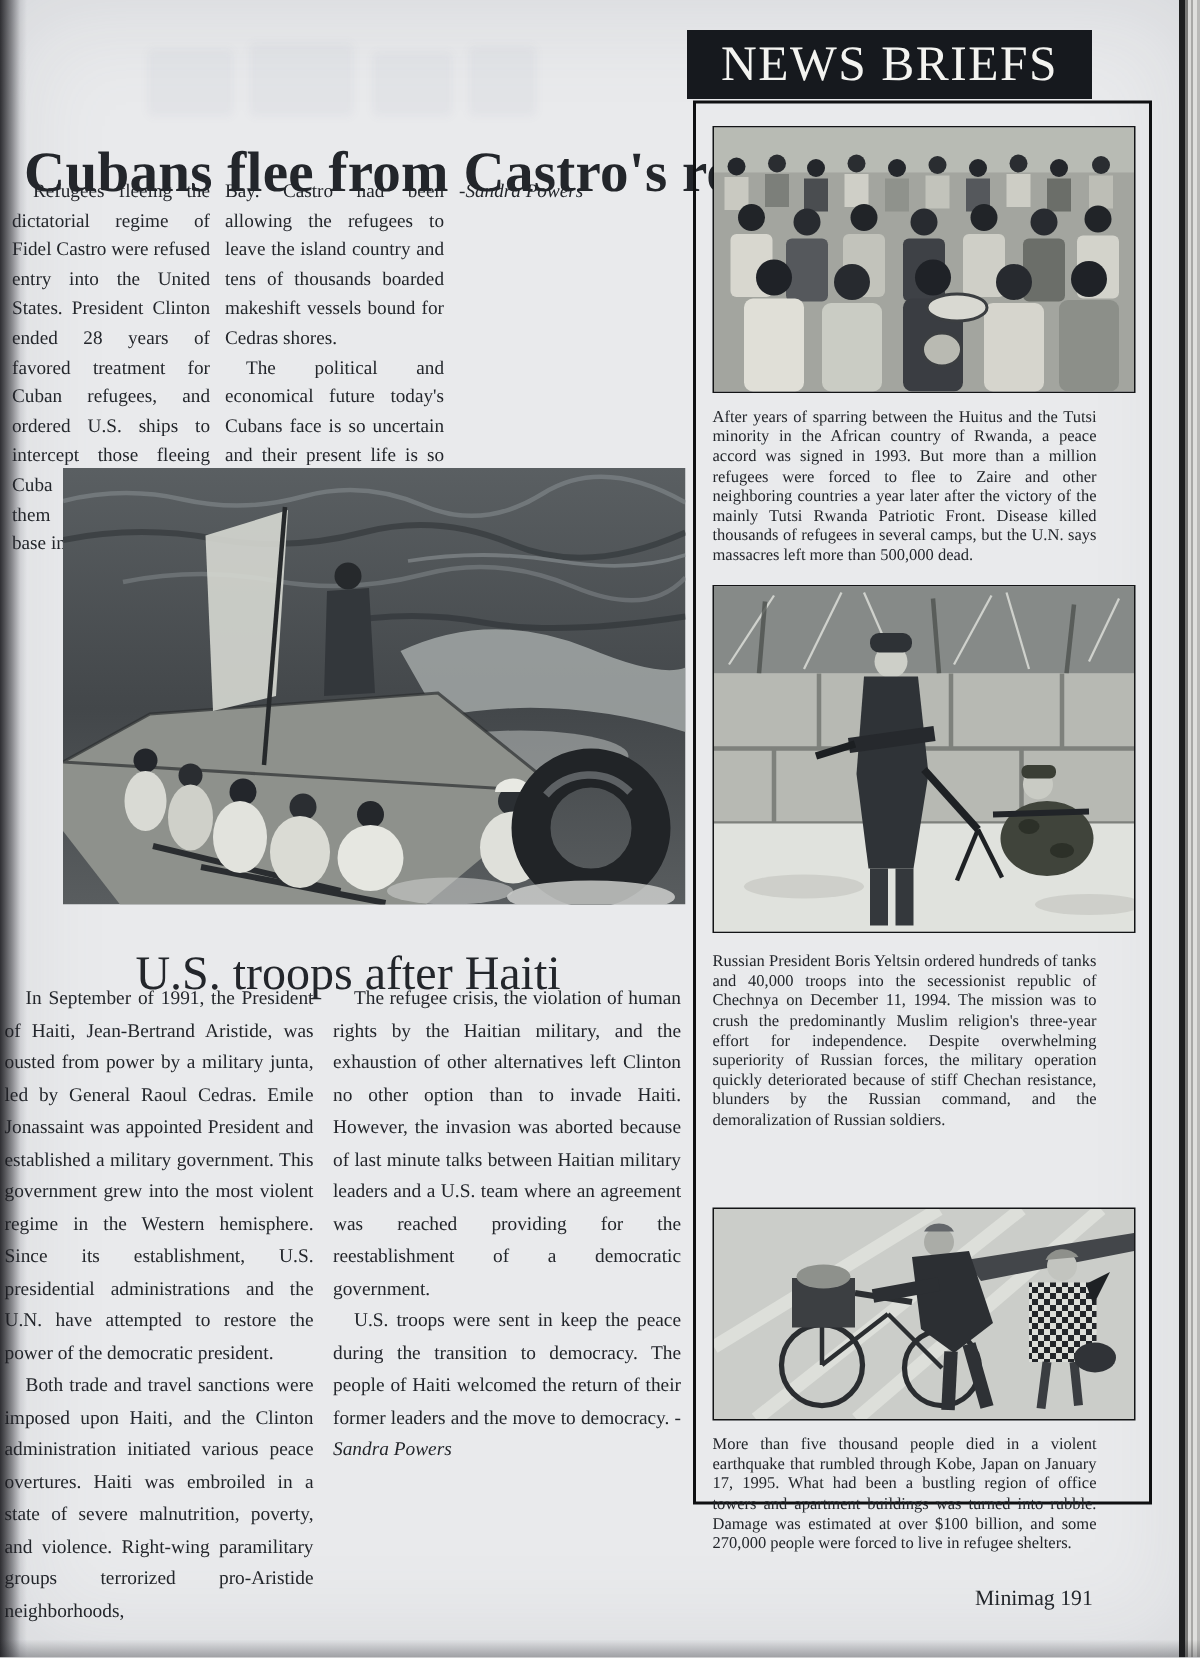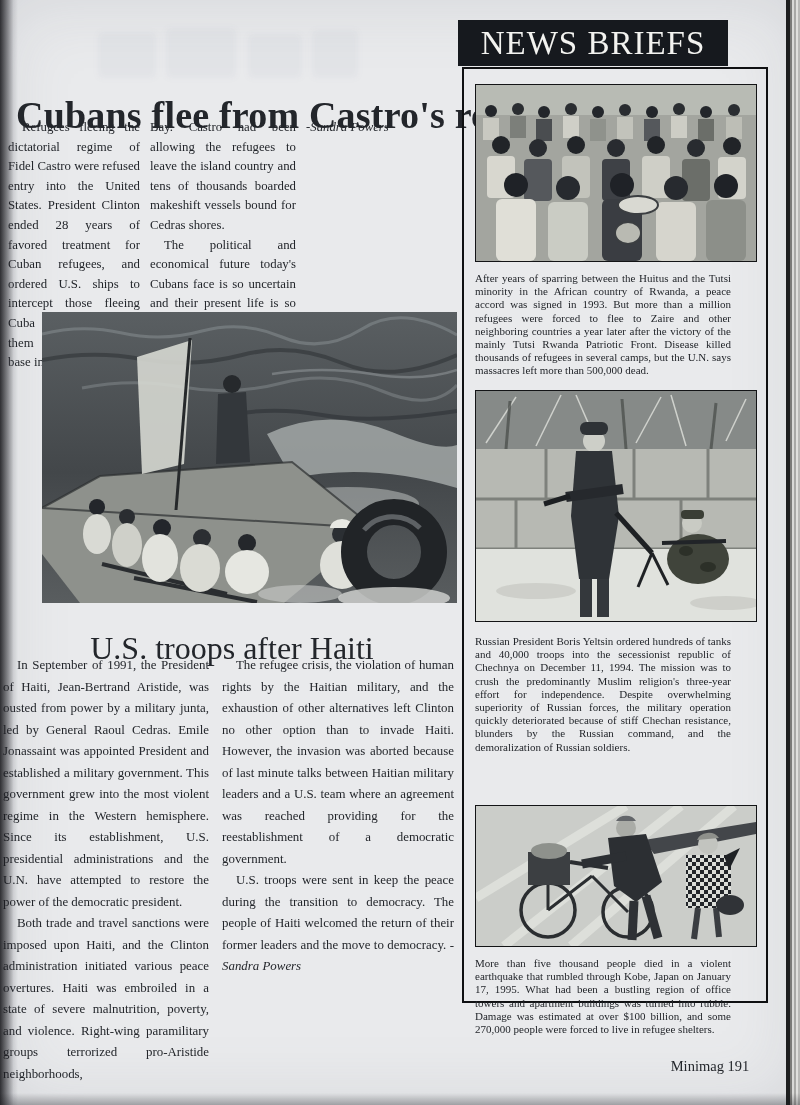--- a/index.html
+++ b/index.html
@@ -43,21 +43,21 @@
   
   .banner{position:absolute;left:458px;top:20px;width:270px;height:46px;background:var(--banner-bg);}
   .banner span{display:block;text-align:center;line-height:46px;font-size:33px;letter-spacing:1px;color:var(--banner-text);}
   .briefs-box{position:absolute;left:462px;top:67px;width:302px;height:932px;border:2.5px solid var(--box-border);}
   .brief{position:absolute;left:11px;width:256px;}
   .brief .ph{display:block;width:280px;border:1.5px solid var(--photo-border);}
   .brief .ph svg{display:block;width:100%;height:100%;}
   .brief figcaption{font-size:11px;line-height:13.2px;text-align:justify;margin-top:10px;color:var(--ink);}
   .b1{top:15px;} .b2{top:321px;} .b3{top:736px;}
   .b2 figcaption{margin-top:13px;}
-  .pagenum{position:absolute;left:650px;top:1058px;width:120px;text-align:center;font-size:14.5px;}
+  .pagenum{position:absolute;left:650px;top:1058px;width:120px;font-size:14.5px;}
 </style>
 </head>
 <body>
 
 <div class="page">
 
   <div class="ghost">
     <i style="left:6px;top:14px;width:58px;height:46px"></i>
     <i style="left:74px;top:10px;width:70px;height:50px"></i>
     <i style="left:156px;top:16px;width:54px;height:44px"></i>

